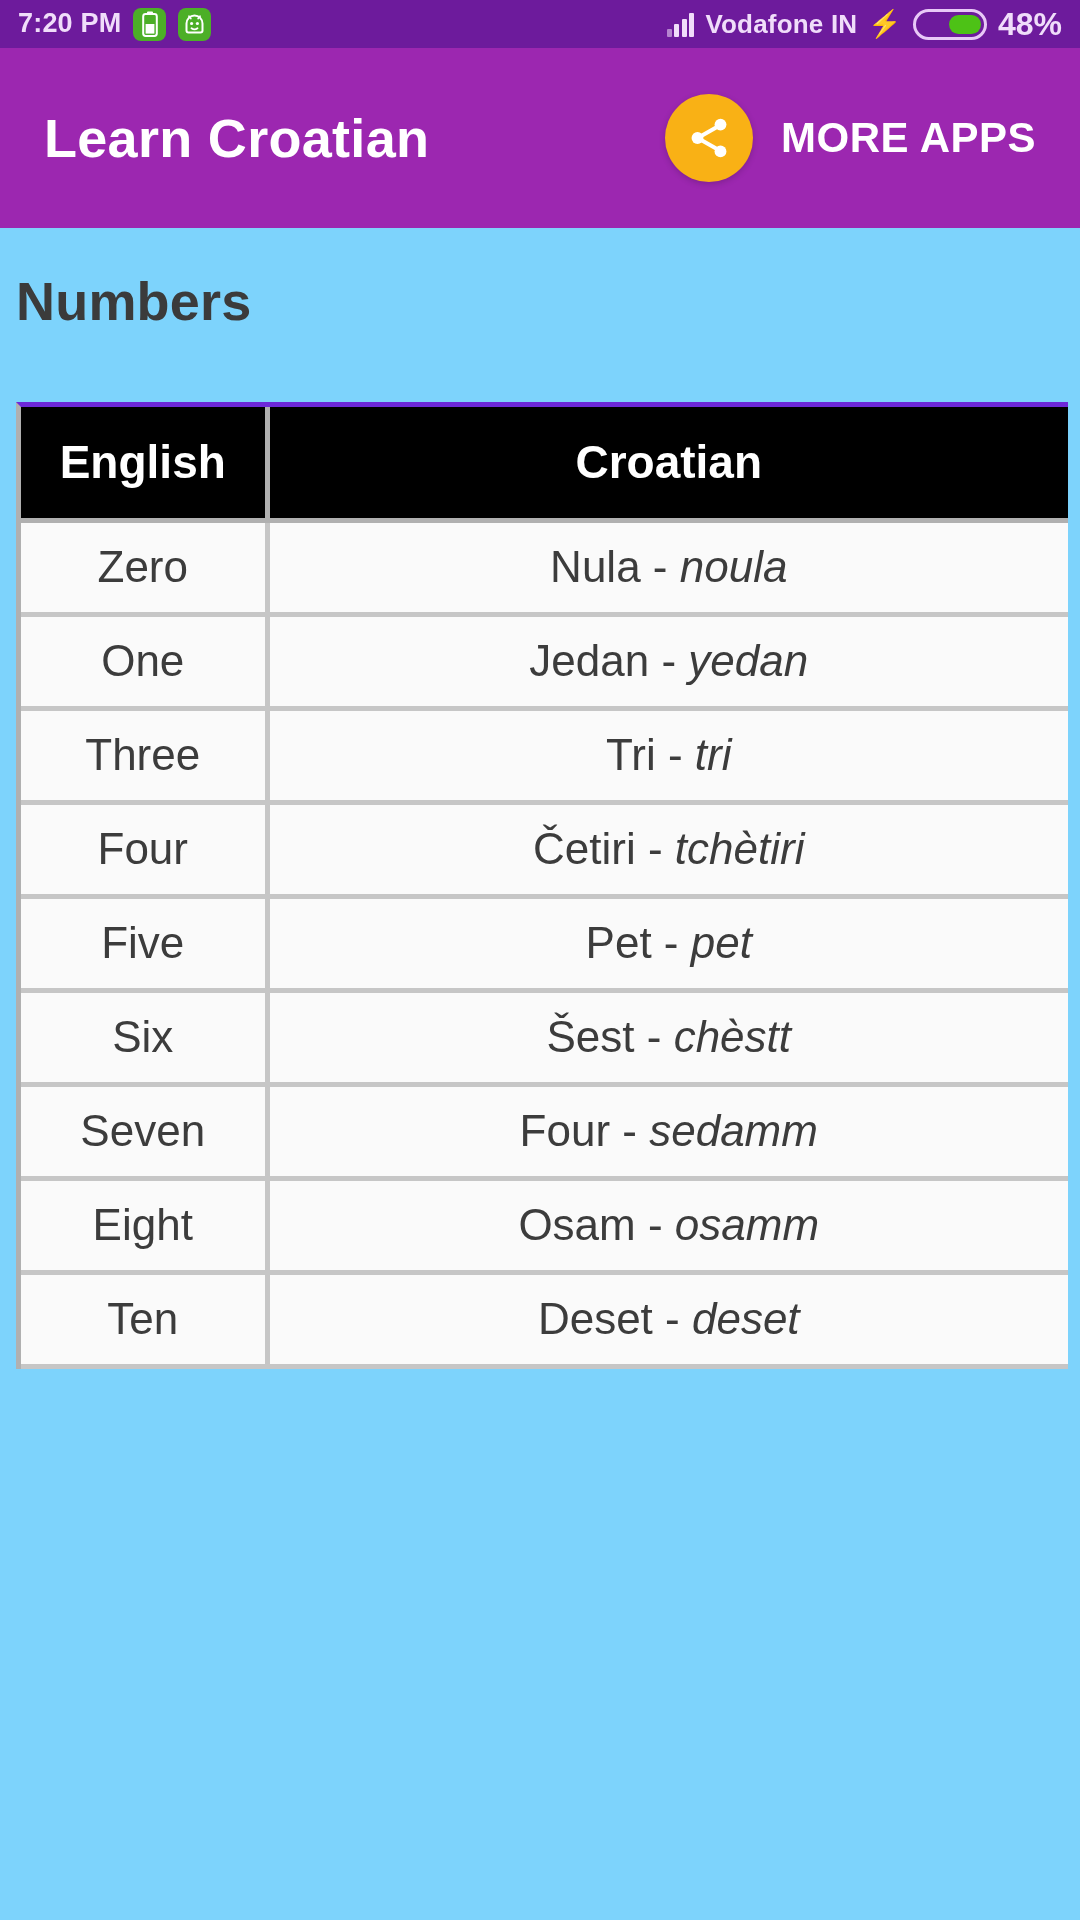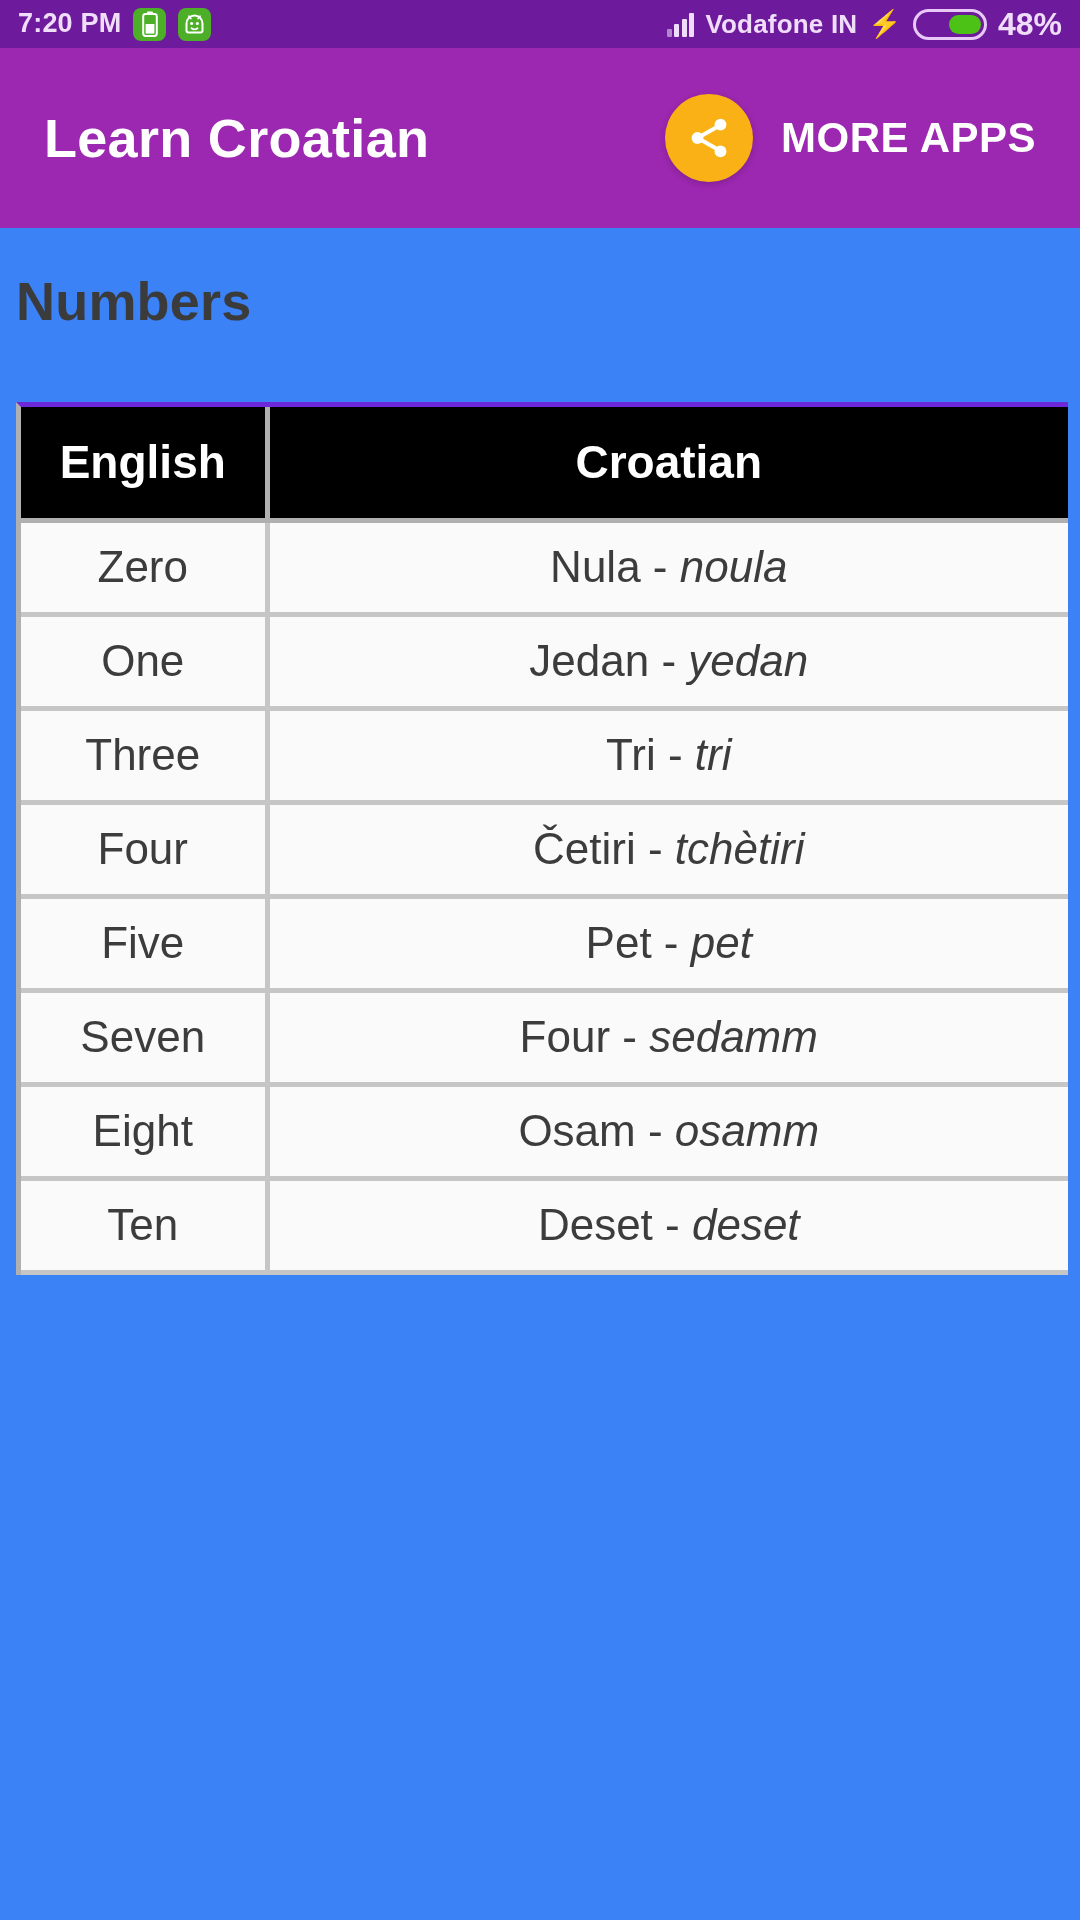--- a/index.html
+++ b/index.html
@@ -72,21 +72,21 @@
     background:#f9b115;
     display:flex; align-items:center; justify-content:center;
     box-shadow:0 2px 6px rgba(0,0,0,.18);
   }
   .more-apps{
     font-size:42px; font-weight:bold; color:#ffffff; letter-spacing:.5px;
   }
 
   
   .content{
-    background:#3b82f6;
+    background:#7dd3fc;
     height:calc(1920px - 48px - 180px);
     position:relative;
     overflow:hidden;
   }
   .page-title{
     font-size:54px; font-weight:bold; color:#3b3b3b;
     padding:42px 0 0 16px;
     letter-spacing:.2px;
   }
 
@@ -214,20 +214,24 @@
           </tr>
           <tr>
             <td class="en">Four</td>
             <td class="cro"><span class="roman">Četiri</span><span class="dash"> - </span><span class="pron">tchètiri</span></td>
           </tr>
           <tr>
             <td class="en">Five</td>
             <td class="cro"><span class="roman">Pet</span><span class="dash"> - </span><span class="pron">pet</span></td>
           </tr>
           <tr>
+            <td class="en">Six</td>
+            <td class="cro"><span class="roman">Šest</span><span class="dash"> - </span><span class="pron">chèstt</span></td>
+          </tr>
+          <tr>
             <td class="en">Seven</td>
             <td class="cro"><span class="roman">Four</span><span class="dash"> - </span><span class="pron">sedamm</span></td>
           </tr>
           <tr>
             <td class="en">Eight</td>
             <td class="cro"><span class="roman">Osam</span><span class="dash"> - </span><span class="pron">osamm</span></td>
           </tr>
           <tr>
             <td class="en">Ten</td>
             <td class="cro"><span class="roman">Deset</span><span class="dash"> - </span><span class="pron">deset</span></td>

